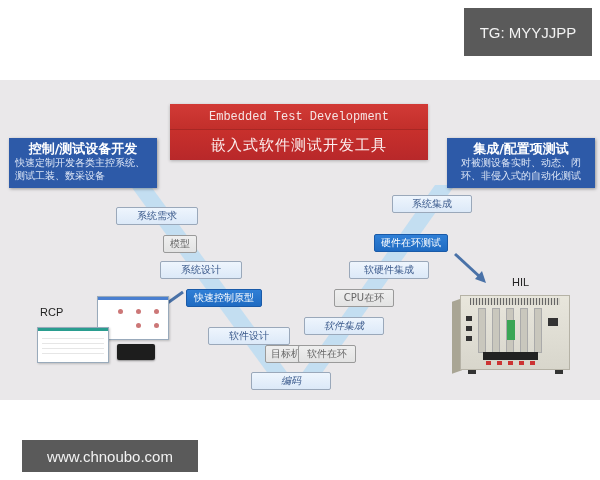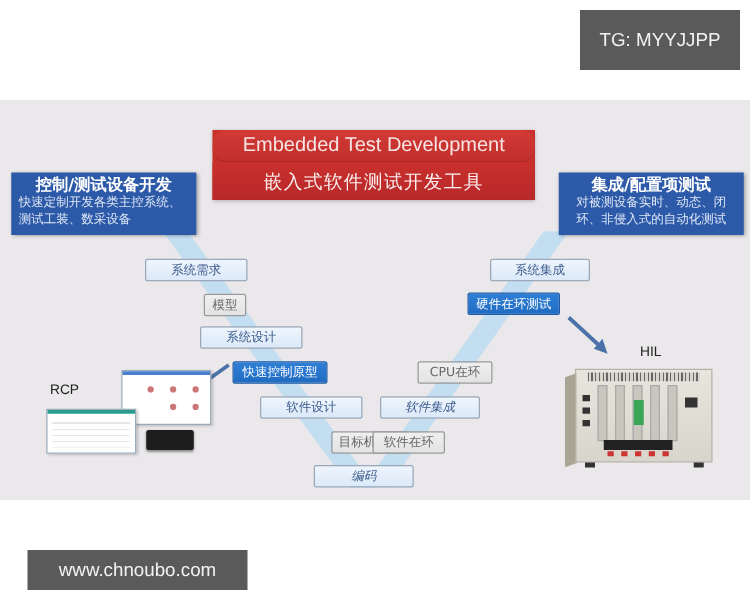--- a/index.html
+++ b/index.html
@@ -21,24 +21,23 @@
 
     .v-svg { position: absolute; left: 0; top: 0; width: 600px; height: 320px; }
 
     .title-box {
       position: absolute; left: 170px; top: 24px; width: 258px; height: 56px;
       background: #c9302c;
       box-shadow: 0 1px 3px rgba(0,0,0,0.25);
     }
     .title-en {
       height: 26px; display: flex; align-items: center; justify-content: center;
-      color: #f6e4e4; font-family: Liberation Sans, sans-serif; font-size: 16px;
+      color: #f6e4e4; font-family: Liberation Mono, monospace; font-size: 12px;
       background: linear-gradient(#d23a36, #c22f2b);
       border-bottom: 1px solid #a82724;
-      border-radius: 11px;
     }
     .title-cn {
       height: 30px; display: flex; align-items: center; justify-content: center;
       color: #fbeeee; font-size: 15px; letter-spacing: 1px;
       background: linear-gradient(#c8302c, #b8282a);
     }
 
     .blue-card {
       position: absolute; background: #2d5aa8; color: #ffffff;
       box-shadow: 1px 1px 3px rgba(0,0,0,0.35);
@@ -139,30 +138,31 @@
 
   <div class="blue-card card-right">
     <div class="card-title">集成/配置项测试</div>
     <div class="card-desc">对被测设备实时、动态、闭环、非侵入式的自动化测试</div>
   </div>
 
   <div class="step" style="left:116px; top:127px; width:82px;">系统需求</div>
   <div class="step gray" style="left:163px; top:155px; width:34px;">模型</div>
   <div class="step" style="left:160px; top:181px; width:82px;">系统设计</div>
   <div class="step hl" style="left:186px; top:209px; width:76px;">快速控制原型</div>
-  <div class="step" style="left:208px; top:237px; width:82px;">软件设计</div>
+  <div class="step" style="left:208px; top:247px; width:82px;">软件设计</div>
   <div class="step gray" style="left:233px; top:265px; width:62px;margin-left:32px;">目标机原型</div>
 
   <div class="step" style="left:251px; top:292px; width:80px;font-style:italic;">编码</div>
 
   <div class="step gray" style="left:298px; top:265px; width:58px;">软件在环</div>
   <div class="step" style="left:304px; top:237px; width:80px;font-style:italic;">软件集成</div>
   <div class="step gray" style="left:334px; top:209px; width:60px;">CPU在环</div>
+  <div class="step" style="left:349px; top:181px; width:80px;">软硬件集成</div>
   <div class="step hl" style="left:374px; top:154px; width:74px;">硬件在环测试</div>
-  <div class="step" style="left:392px; top:127px; width:80px;">系统集成</div>
+  <div class="step" style="left:392px; top:115px; width:80px;">系统集成</div>
 
   <div class="device-label" style="left:40px; top:226px;text-align:right;">RCP</div>
   <div class="screen back" style="left:97px; top:216px; width:72px; height:44px;">
     <div class="bar"></div>
     <span class="dot" style="left:20px; top:12px;"></span>
     <span class="dot" style="left:38px; top:12px;"></span>
     <span class="dot" style="left:56px; top:12px;"></span>
     <span class="dot" style="left:38px; top:26px;"></span>
     <span class="dot" style="left:56px; top:26px;"></span>
   </div>

